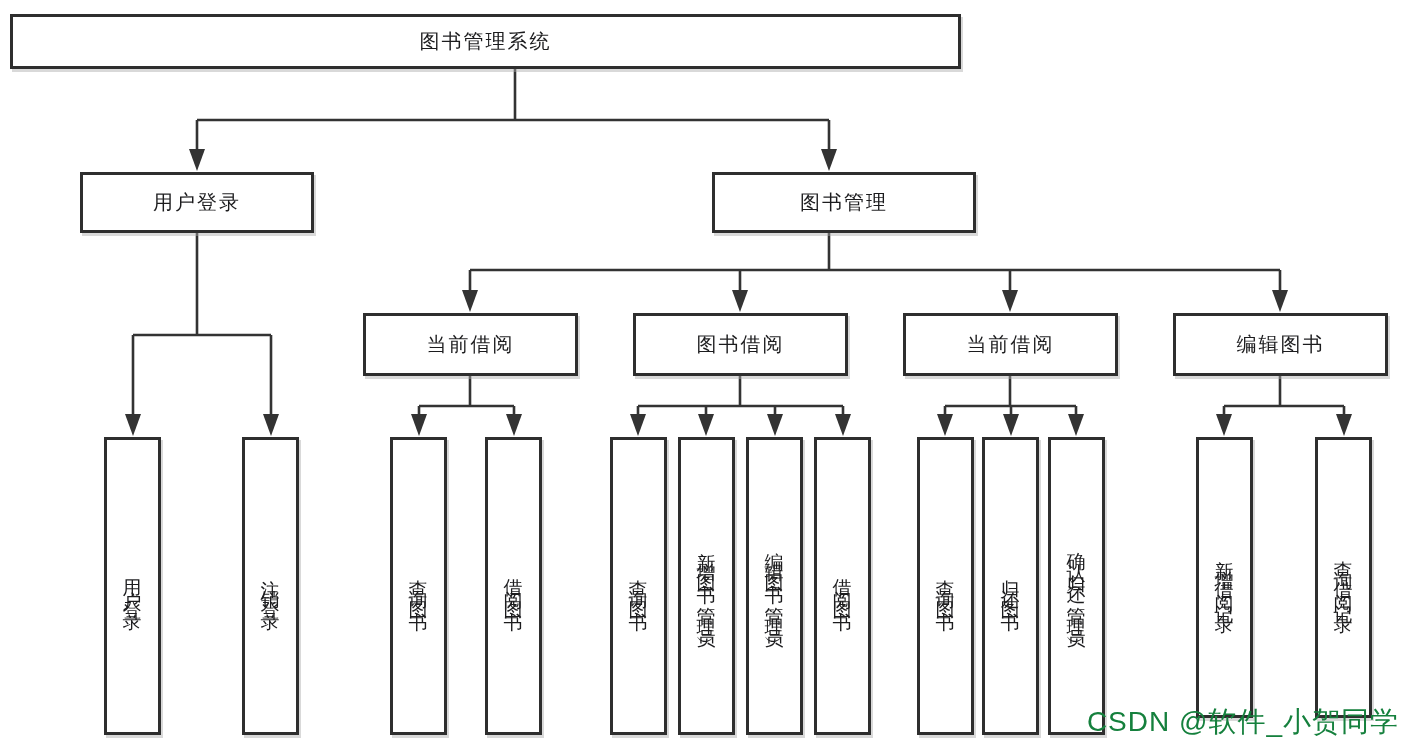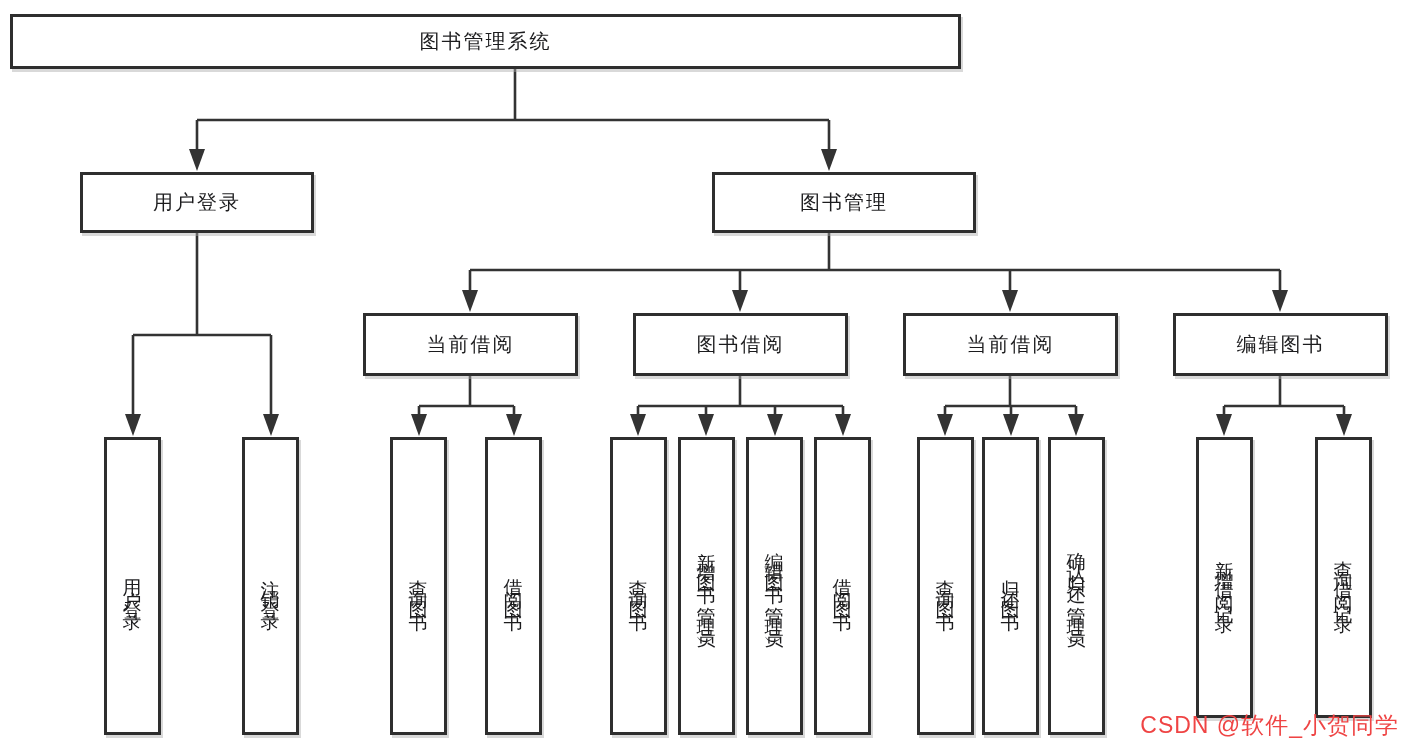--- a/index.html
+++ b/index.html
@@ -45,22 +45,22 @@
     writing-mode: vertical-rl;
     text-orientation: mixed;
     font-size: 19px;
     letter-spacing: 11px;
     line-height: 1;
   }
   #watermark {
     position: absolute;
     right: 6px;
     bottom: 6px;
-    font-size: 23px;
-    color: #ef4444;
+    font-size: 28px;
+    color: #15803d;
     z-index: 3;
     white-space: nowrap;
     letter-spacing: 1px;
   }
 </style>
 </head>
 <body>
 
 <div id="stage">
 

